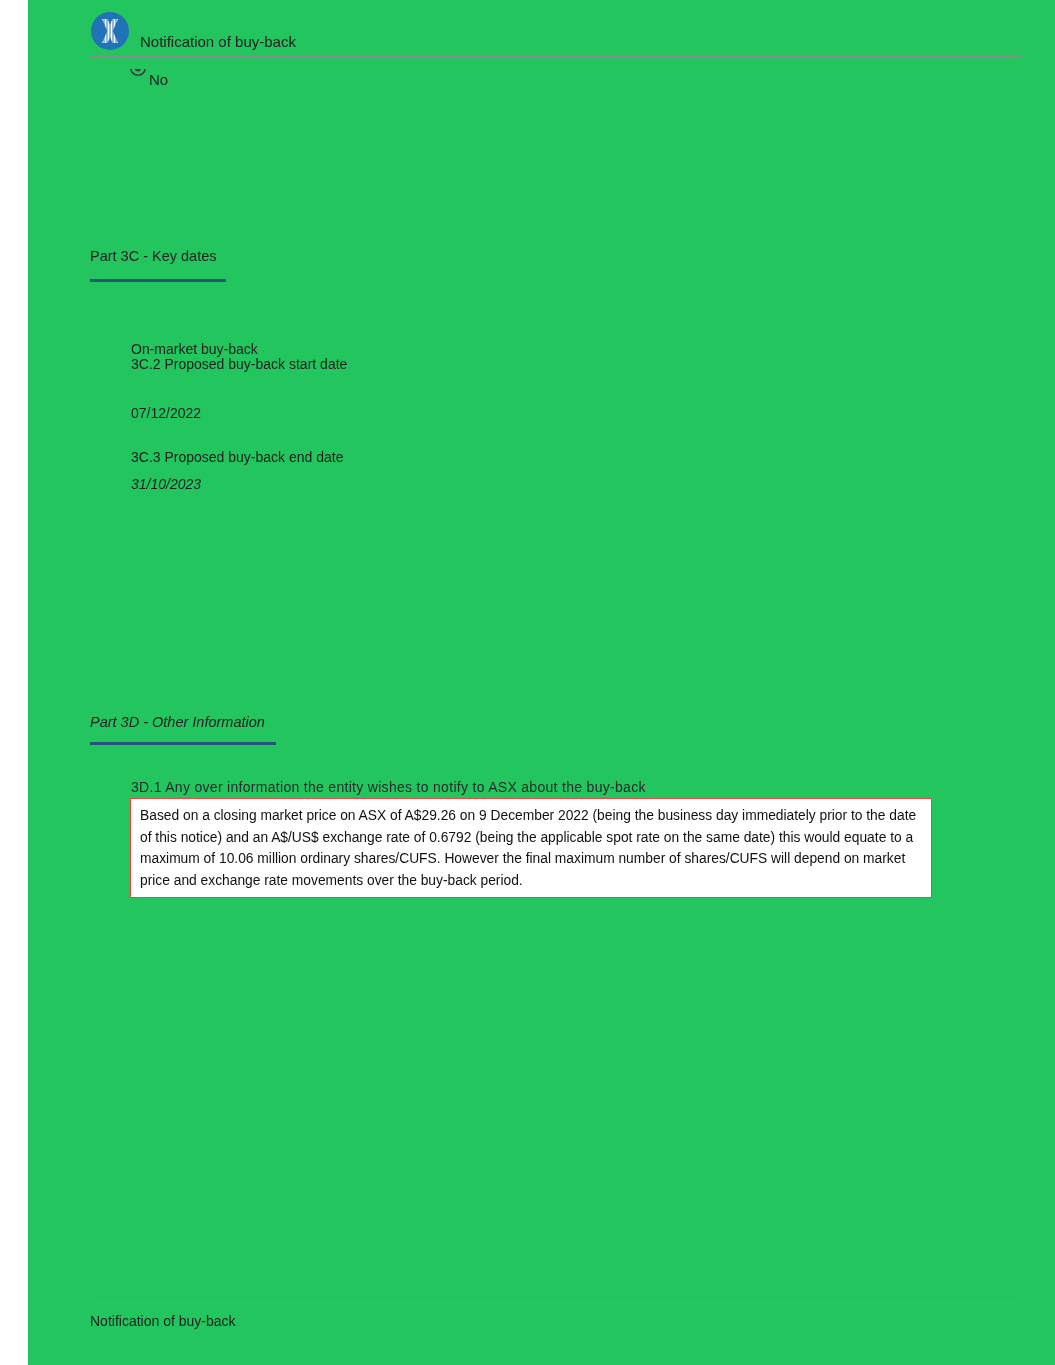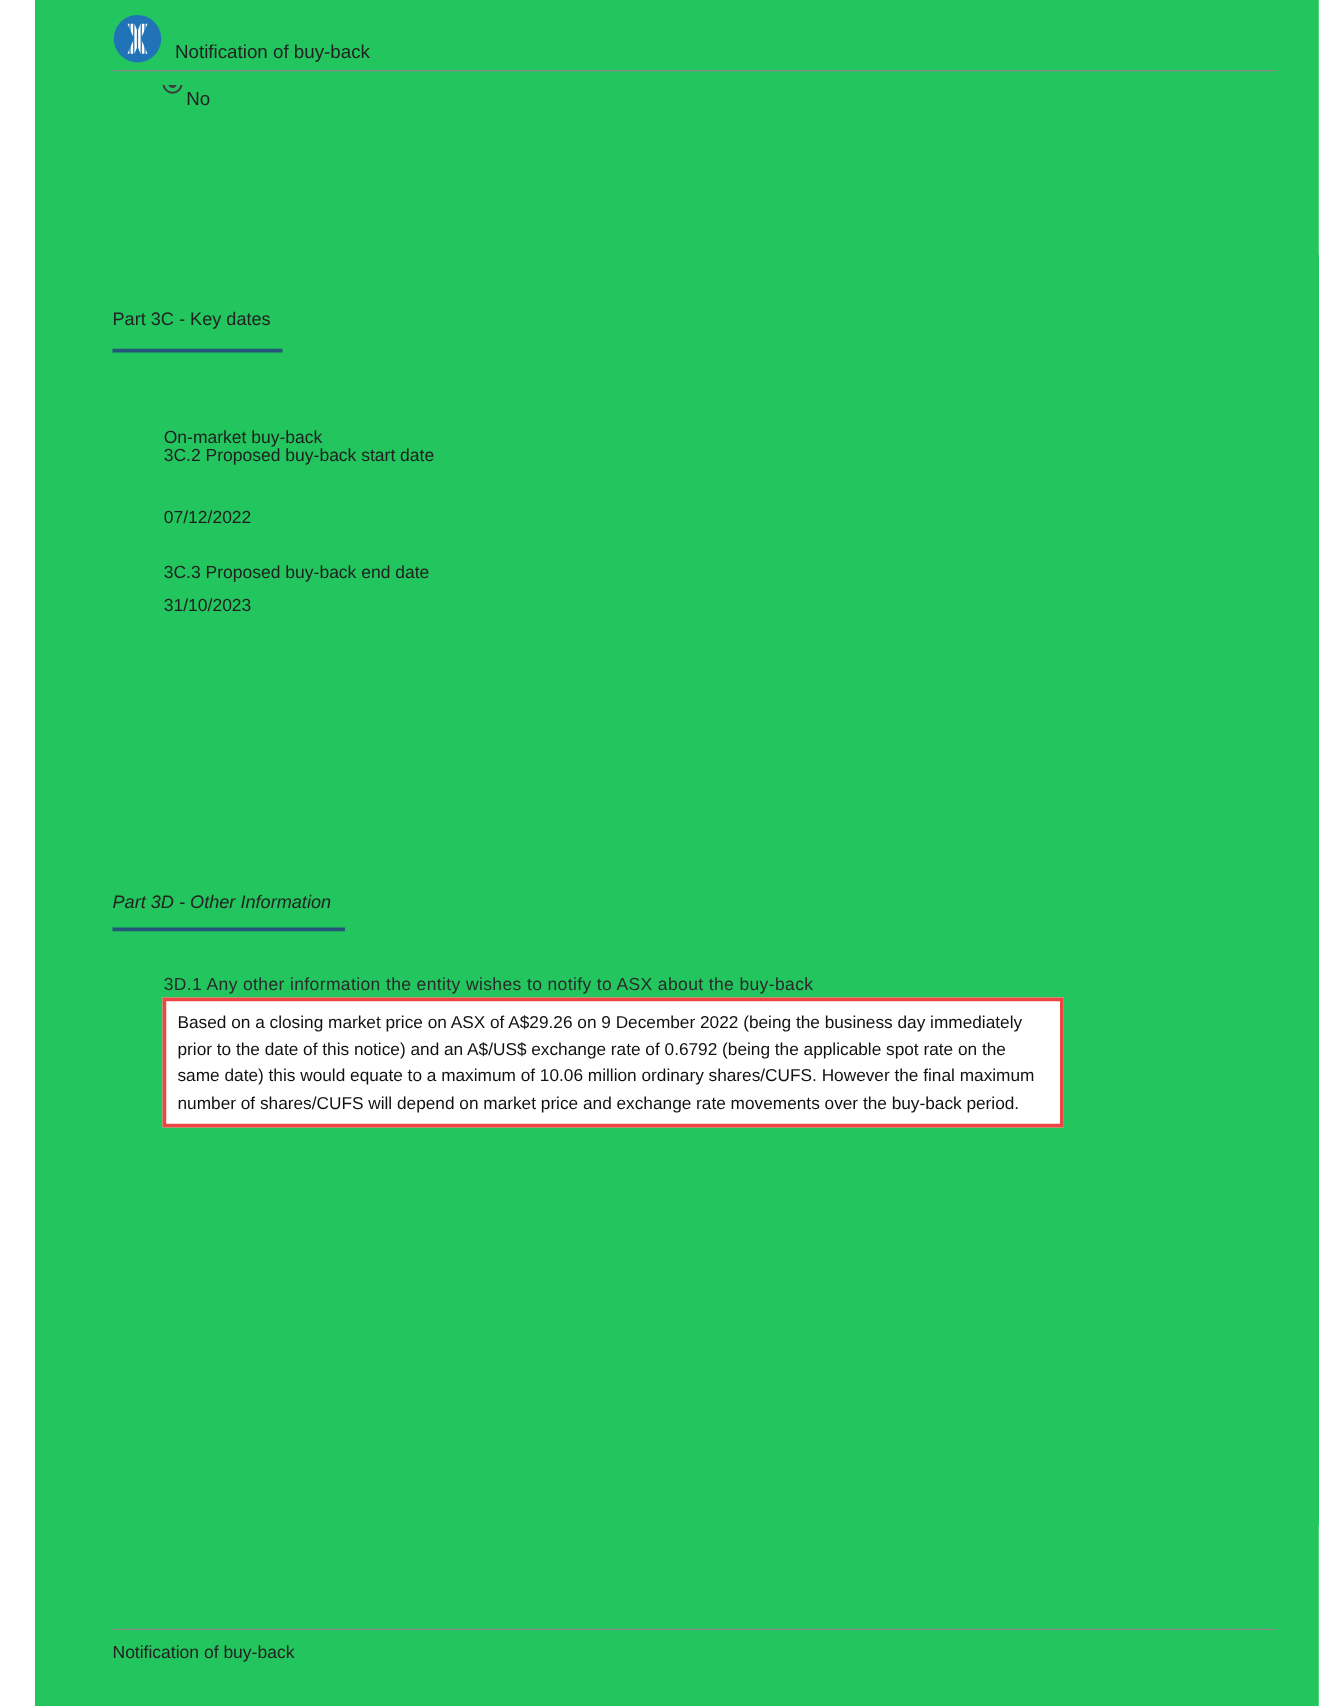--- a/index.html
+++ b/index.html
@@ -75,23 +75,23 @@
     left: 103px;
     font-size: 14px;
     color: #1f1f1f;
   }
   .question-label { letter-spacing: 0.3px; color: #2a2a2a; }
 
   
   .answer-box {
     position: absolute;
     left: 102px; top: 798px;
-    width: 721px;
+    width: 802px;
     min-height: 95px;
-    border: 3px solid #ef4444;
+    border: 1px solid #ef4444;
     background: #ffffff;
     padding: 6px 9px;
     font-size: 13.8px;
     line-height: 21.6px;
     color: #111111;
   }
 
   
   .footer-line {
     position: absolute;
@@ -149,25 +149,25 @@
 
   <div class="section-title" style="top:248px;">Part 3C - Key dates</div>
   <div class="section-underline" style="top:279px; width:136px;"></div>
 
   <div class="group-label" style="top:341px;">On-market buy-back</div>
 
   <div class="field-label" style="top:356px;">3C.2 Proposed buy-back start date</div>
   <div class="field-value" style="top:405px;">07/12/2022</div>
 
   <div class="field-label" style="top:449px;">3C.3 Proposed buy-back end date</div>
-  <div class="field-value" style="top:476px;">31/10/2023</div>
+  <div class="field-value" style="top:476px;font-style:italic;">31/10/2023</div>
 
   <div class="section-title" style="top:714px;font-style:italic;">Part 3D - Other Information</div>
   <div class="section-underline" style="top:742px; width:186px;"></div>
 
-  <div class="question-label" style="top:779px;">3D.1 Any other information the entity wishes to notify to ASX about the buy-back</div>
+  <div class="question-label" style="top:779px;">3D.1 Any over information the entity wishes to notify to ASX about the buy-back</div>
 
   <div class="answer-box">Based on a closing market price on ASX of A$29.26 on 9 December 2022 (being the business day immediately prior to the date of this notice) and an A$/US$ exchange rate of 0.6792 (being the applicable spot rate on the same date) this would equate to a maximum of 10.06 million ordinary shares/CUFS. However the final maximum number of shares/CUFS will depend on market price and exchange rate movements over the buy-back period.</div>
 
   <div class="footer-line"></div>
   <div class="footer-title">Notification of buy-back</div>
 
 </div>
 
 </body></html>

